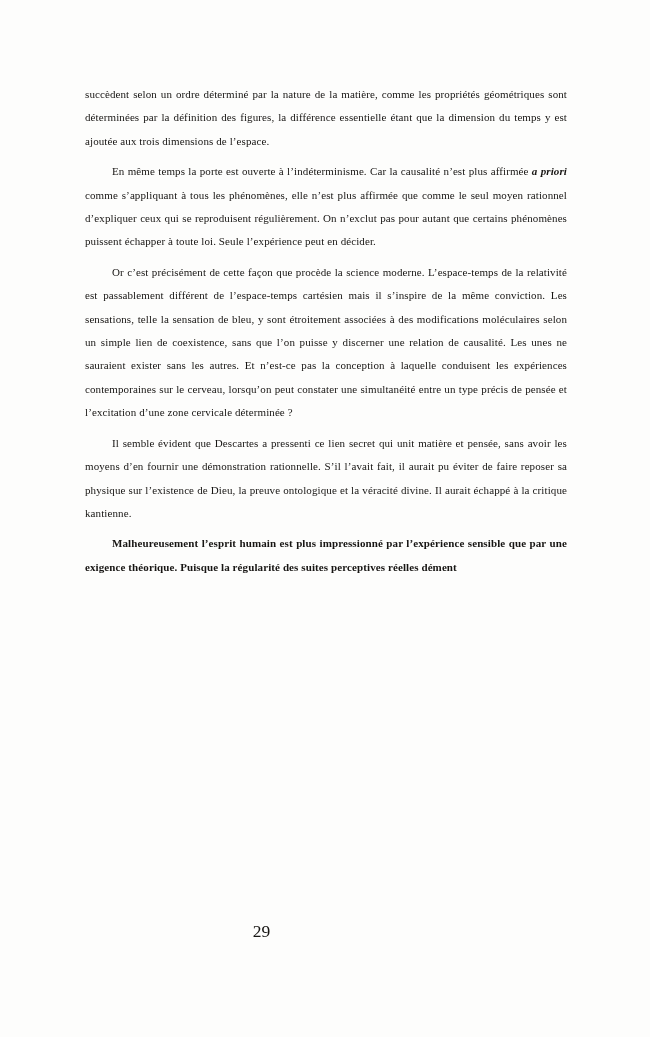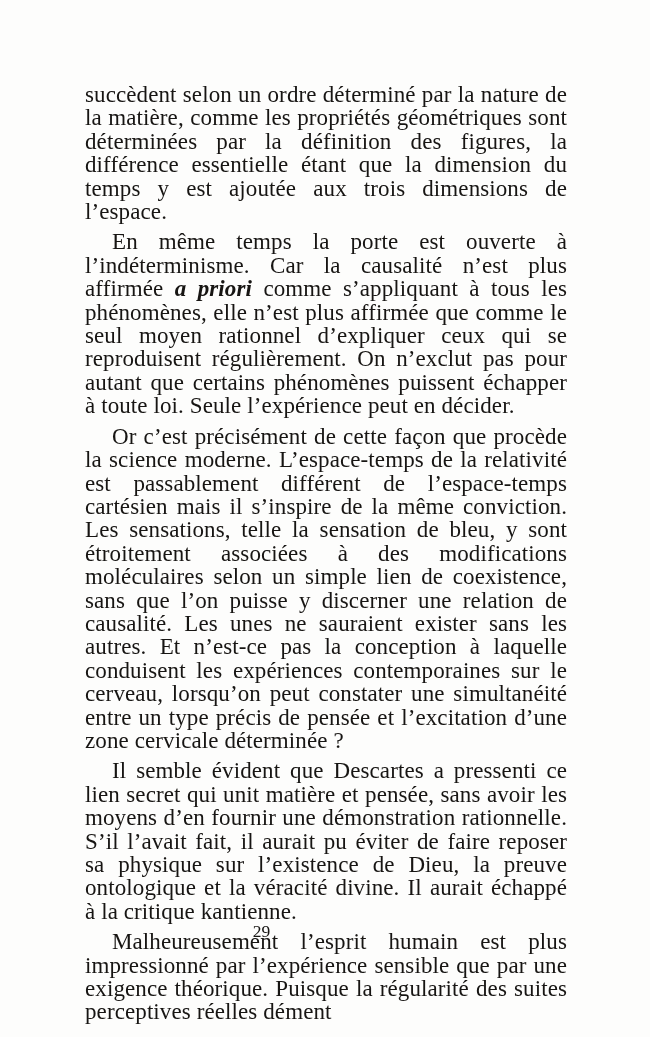--- a/index.html
+++ b/index.html
@@ -19,30 +19,31 @@
     background: #fdfdfc;
   }
   .text-block {
     position: absolute;
     top: 83px;
     left: 85px;
     width: 482px;
   }
   p.para {
     margin: 0 0 7px 0;
-    font-size: 23px;
+    font-size: 11px;
     line-height: 23.4px;
     text-align: justify;
     letter-spacing: 0.1px;
   }
   p.para.indent {
     text-indent: 27px;
   }
   p.para:last-child {
     margin-bottom: 0;
+    font-weight: bold;
   }
   em {
     font-style: italic;
     font-weight: bold;
   }
   .page-number {
     position: absolute;
     top: 921px;
     left: 0;
     width: 523px;

